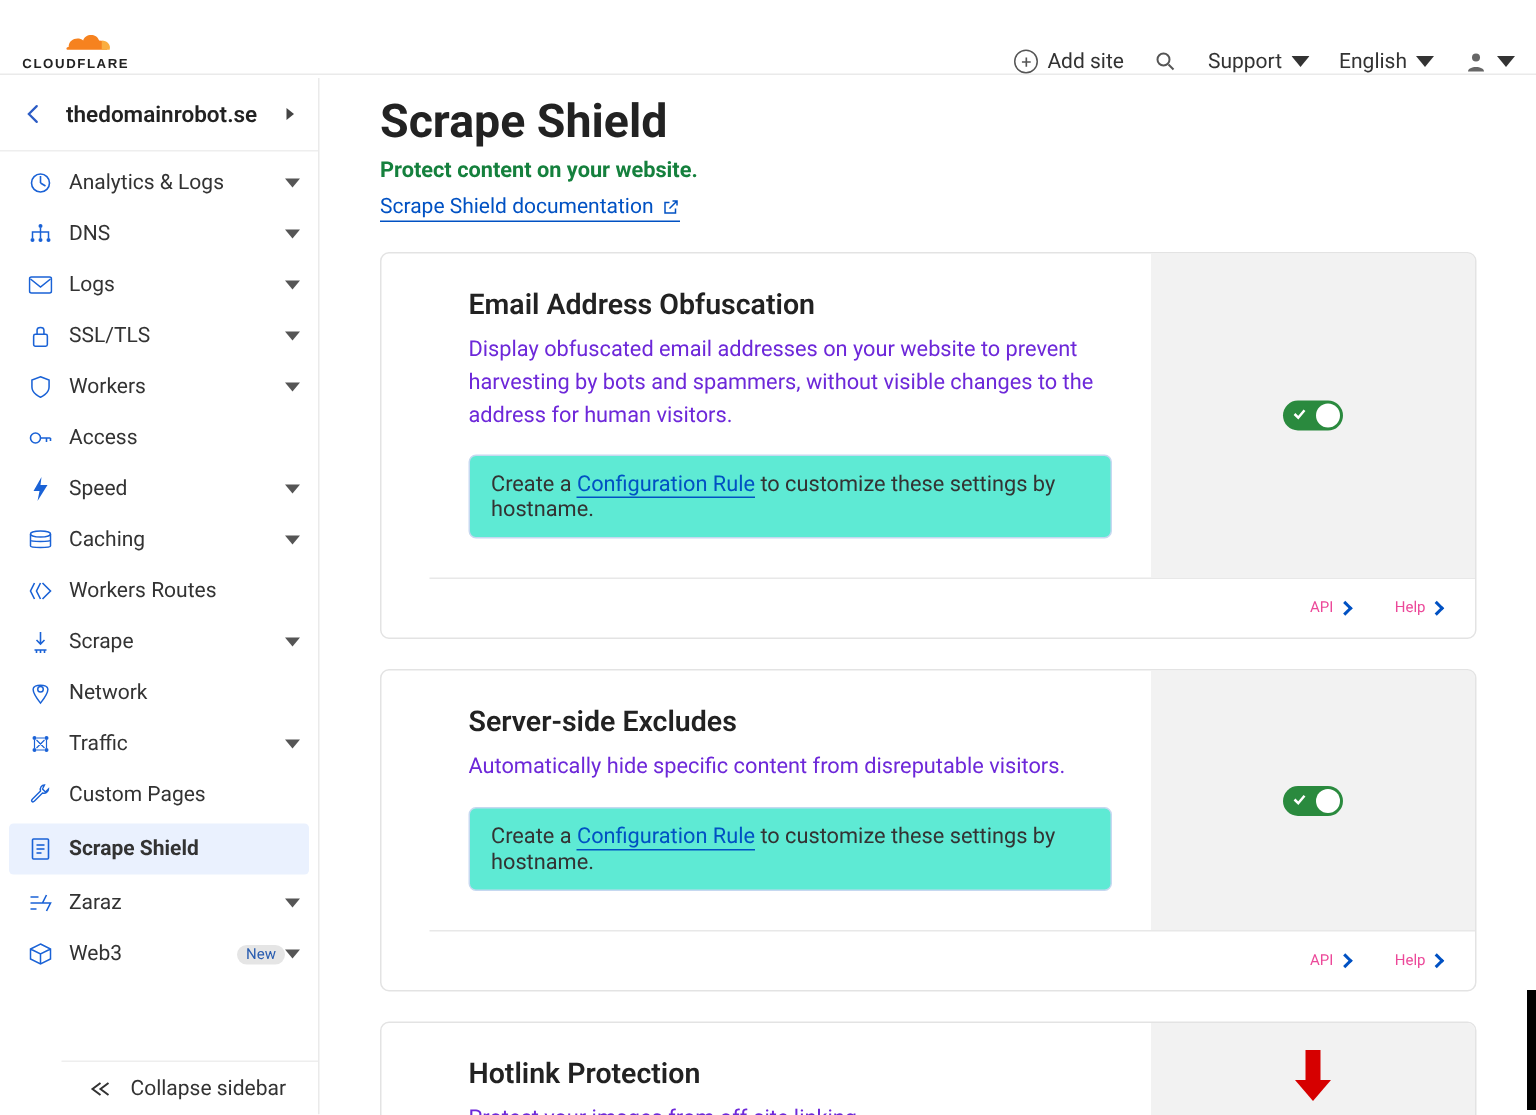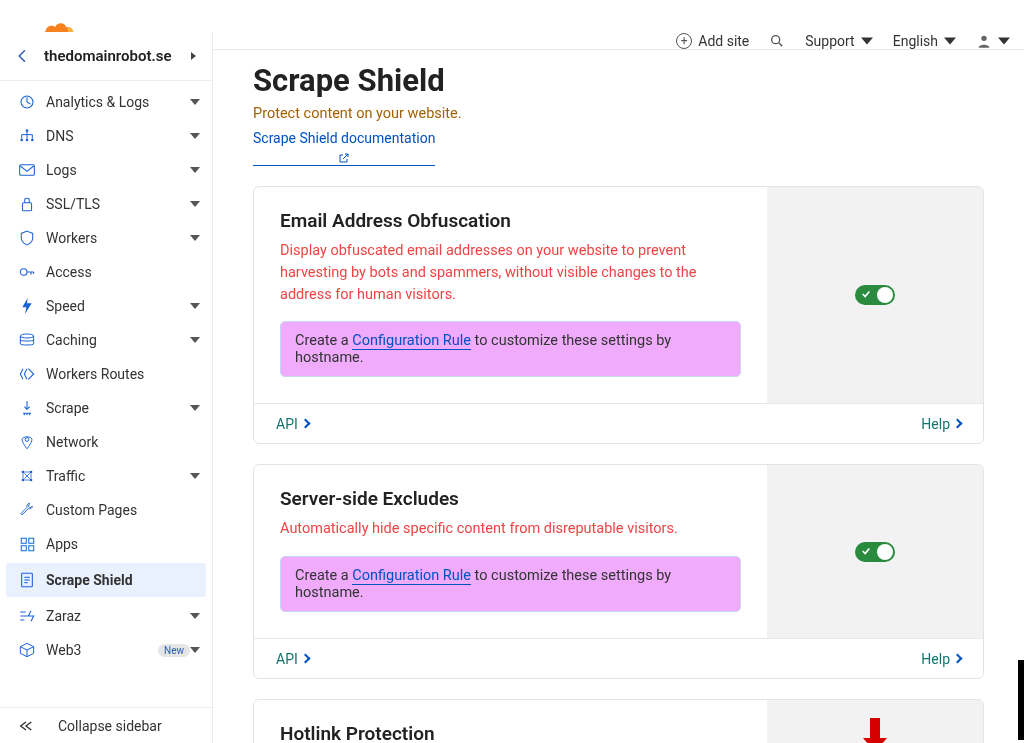--- a/index.html
+++ b/index.html
@@ -1,61 +1,61 @@
 <!DOCTYPE html>
 <html><head>
 <meta charset="utf-8">
 <style>
   * { box-sizing: border-box; margin: 0; padding: 0; }
   body { font-family: -apple-system, BlinkMacSystemFont, "Segoe UI", Roboto, Helvetica, Arial, sans-serif; color: #222; background: #fff; width: 1024px; height: 743px; overflow: hidden; position: relative; }
-  a { text-decoration: none; color: inherit; flex-direction: column; }
+  a { text-decoration: none; color: inherit; }
 
   
   .topbar { height: 50px; border-bottom: 1px solid #eaeaea; display: flex; align-items: flex-end; justify-content: space-between; padding: 0 14px 0 14px; }
   .logo { display: flex; flex-direction: column; align-items: center; }
   .logo-mark { width: 90px; height: 30px; position: relative; }
   .topbar-right { display: flex; align-items: center; gap: 20px; }
   .topbar-item { display: flex; align-items: center; gap: 6px; font-size: 14px; color: #333; cursor: pointer; }
   .topbar-item svg.caret { width: 12px; height: 12px; fill: #333; }
   .plus-circle { width: 16px; height: 16px; border: 1.3px solid #555; border-radius: 50%; display: inline-flex; align-items: center; justify-content: center; font-size: 12px; line-height: 1; color:#555; }
   .search-glass { width: 16px; height: 16px; }
 
   
-  .sidebar { position: absolute; top: 32px; left: 0; bottom: 0; width: 213px; border-right: 1px solid #eaeaea; display: flex; flex-direction: column; z-index: 2; background:#fff; }
+  .sidebar { position: absolute; top: 52px; left: 0; bottom: 0; width: 213px; border-right: 1px solid #eaeaea; display: flex; flex-direction: column; z-index: 2; background:#fff; }
   .domain-row { height: 49px; display: flex; align-items: center; padding: 0 14px; border-bottom: 1px solid #eee; gap: 12px; }
   .domain-row .back { color:#2c5cc5; display:flex; align-items:center; }
   .domain-name { font-weight: 600; font-size: 15px; flex: 1; }
   .domain-caret { font-size: 12px; color:#444; }
 
   .navlist { flex: 1; overflow-y: auto; padding: 4px 0 8px; }
   .nav-item { display: flex; align-items: center; height: 34px; padding: 0 12px 0 18px; font-size: 14px; color: #333; cursor: pointer; position: relative; }
   .nav-item .icon { width: 18px; height: 18px; margin-right: 10px; color:#1a62d6; display:flex; align-items:center; justify-content:center; }
   .nav-item .label { flex: 1; }
   .nav-item .chev { width: 10px; height: 10px; color:#555; }
   .nav-item.active { background: #eaf1fe; font-weight: 700; border-radius: 3px; margin: 2px 6px; padding-left: 12px; }
   .nav-badge { background:#e5e5e5; color:#2a5db0; font-size:10px; padding:1px 6px; border-radius:9px; margin-left:4px; }
 
-  .collapse-row { border-top: 1px solid #eee; height: 36px; display:flex; align-items:center; padding: 0 18px; font-size: 14px; color:#333; gap:24px; cursor:pointer; }
+  .collapse-row { border-top: 1px solid #eee; height: 36px; display:flex; align-items:center; padding: 0 18px; font-size: 14px; color:#333; gap:12px; cursor:pointer;margin-left:41px; }
 
   
   .main { position: absolute; top: 50px; left: 213px; right: 0; bottom: 0; overflow-y: auto; padding: 8px 40px 40px; }
   .page-title { font-size: 31px; font-weight: 700; margin-top: 4px; }
-  .page-desc { font-size: 14.5px; color: #a16207; margin-top: 6px; }
+  .page-desc { font-size: 14.5px; color: #15803d; margin-top: 6px; font-weight: bold; }
   .doc-link { display: inline-flex; align-items:center; gap:6px; margin-top: 8px; font-size: 14px; color:#0051c3; border-bottom: 1px solid #0051c3; padding-bottom: 1px; }
   .ext-icon { width:12px; height:12px; color:#0051c3; }
 
-  .card { border: 1px solid #e3e3e3; border-radius: 6px; margin-top: 20px; overflow: hidden; background:#fff; }
+  .card { border: 1px solid #e3e3e3; border-radius: 6px; margin-top: 20px; overflow: hidden; background:#fff;padding-left:32px; }
   .card-body { display: flex; }
   .card-left { flex: 1; padding: 22px 26px 26px; }
   .card-right { width: 216px; background: #f2f2f2; display: flex; align-items: center; justify-content: center; position: relative; }
   .card-title { font-size: 19px; font-weight: 600; margin-bottom: 8px; }
-  .card-desc { font-size: 14.5px; color:#ef4444; line-height: 1.5; }
-  .info-box { margin-top: 16px; border: 1px solid #c6d8f0; background: #f0abfc; border-radius: 5px; padding: 10px 14px; font-size: 14.5px; color:#333; }
+  .card-desc { font-size: 14.5px; color:#6d28d9; line-height: 1.5; }
+  .info-box { margin-top: 16px; border: 1px solid #c6d8f0; background: #5eead4; border-radius: 5px; padding: 10px 14px; font-size: 14.5px; color:#333; }
   .info-box .conf-link { color:#0051c3; border-bottom: 1px solid #0051c3; }
-  .card-footer { border-top: 1px solid #e8e8e8; height: 40px; display:flex; align-items:center; justify-content:space-between; gap:30px; padding: 0 22px; font-size: 14px; color:#0f766e; }
+  .card-footer { border-top: 1px solid #e8e8e8; height: 40px; display:flex; align-items:center; justify-content:flex-end; gap:30px; padding: 0 22px; font-size: 10px; color:#ec4899; }
   .card-footer span { display:flex; align-items:center; gap:4px; cursor:pointer; }
   .footer-caret { width: 7px; height: 7px; border-top: 2px solid #0051c3; border-right: 2px solid #0051c3; transform: rotate(45deg); }
 
   
   .toggle { width: 40px; height: 20px; background:#2a8a3e; border-radius: 11px; position: relative; cursor:pointer; }
   .toggle .knob { position:absolute; right:2px; top:2px; width:16px; height:16px; background:#fff; border-radius:50%; }
   .toggle .check { position:absolute; left:6px; top:4px; width:10px; height:10px; color:#fff; }
   .toggle-wrap { position: relative; display:flex; align-items:center; justify-content:center; }
 
   
@@ -285,31 +285,20 @@
 
     <div class="nav-item">
       <span class="icon">
           <svg width="16" height="16" viewBox="0 0 24 24">
             <path d="M20 6 C20 9 17 11 14 10 L6 18 C4 20 2 18 4 16 L12 8 C11 5 13 2 16 2 L14 6 L17 9 Z" stroke="#1a62d6" stroke-width="1.4" fill="none"></path>
           </svg>
         </span>
       <span class="label">Custom Pages</span>
     </div>
 
-    <div class="nav-item">
-      <span class="icon">
-          <svg width="15" height="15" viewBox="0 0 24 24">
-            <rect x="2" y="2" width="8" height="8" stroke="#1a62d6" stroke-width="1.6" fill="none"></rect>
-            <rect x="14" y="2" width="8" height="8" stroke="#1a62d6" stroke-width="1.6" fill="none"></rect>
-            <rect x="2" y="14" width="8" height="8" stroke="#1a62d6" stroke-width="1.6" fill="none"></rect>
-            <rect x="14" y="14" width="8" height="8" stroke="#1a62d6" stroke-width="1.6" fill="none"></rect>
-          </svg>
-        </span>
-      <span class="label">Apps</span>
-    </div>
 
     <div class="nav-item active">
       <span class="icon">
           <svg width="14" height="16" viewBox="0 0 20 24">
             <rect x="2" y="2" width="16" height="20" rx="1" stroke="#1a62d6" stroke-width="1.6" fill="none"></rect>
             <line x1="6" y1="8" x2="14" y2="8" stroke="#1a62d6" stroke-width="1.6"></line>
             <line x1="6" y1="12" x2="14" y2="12" stroke="#1a62d6" stroke-width="1.6"></line>
             <line x1="6" y1="16" x2="11" y2="16" stroke="#1a62d6" stroke-width="1.6"></line>
           </svg>
         </span>

